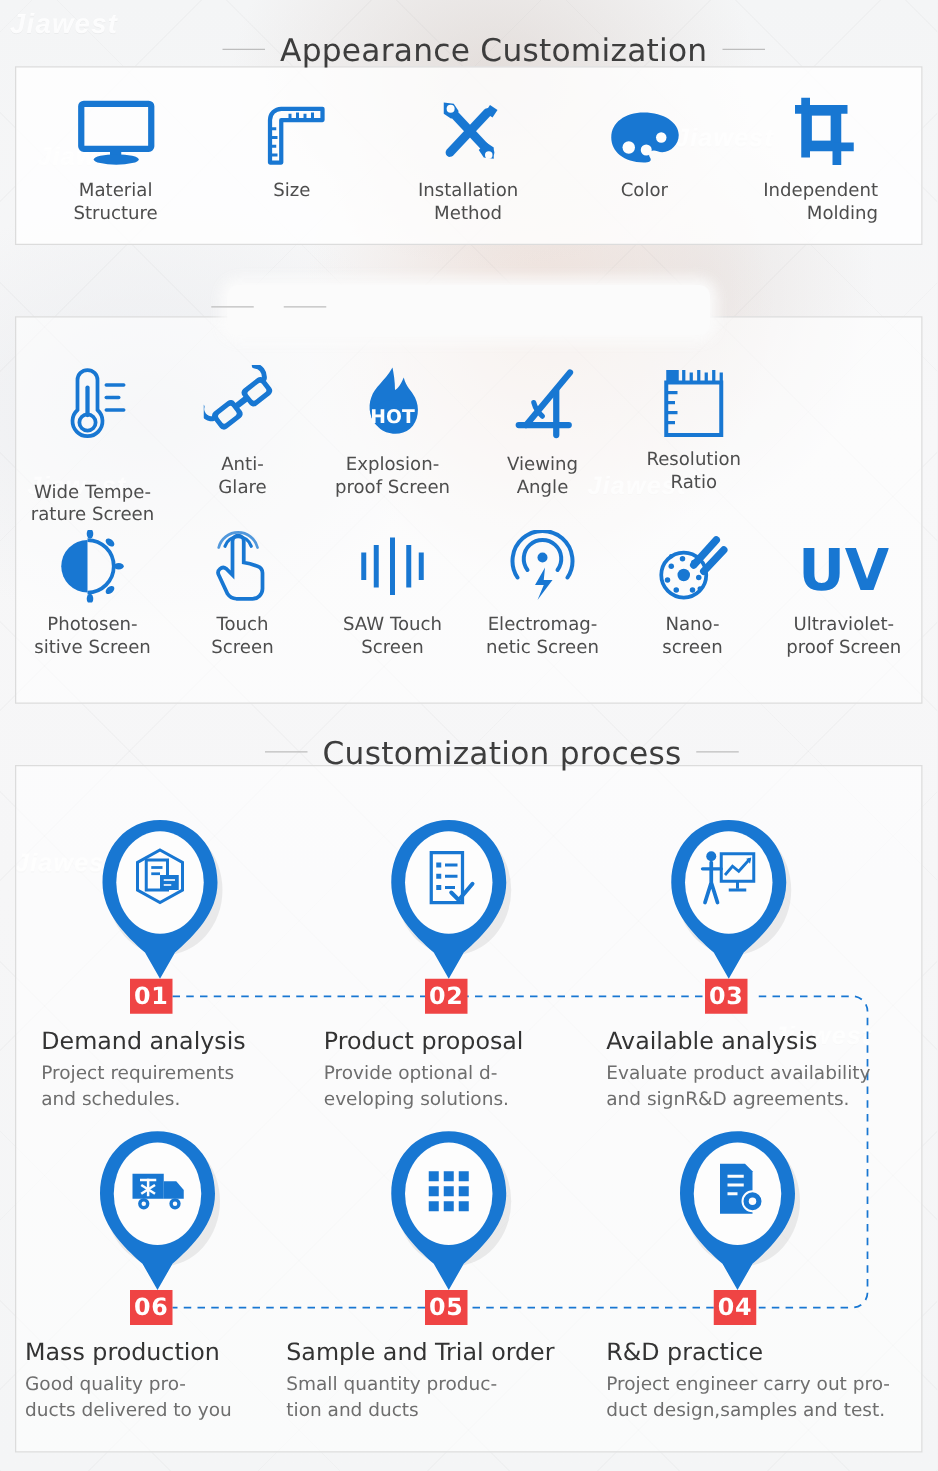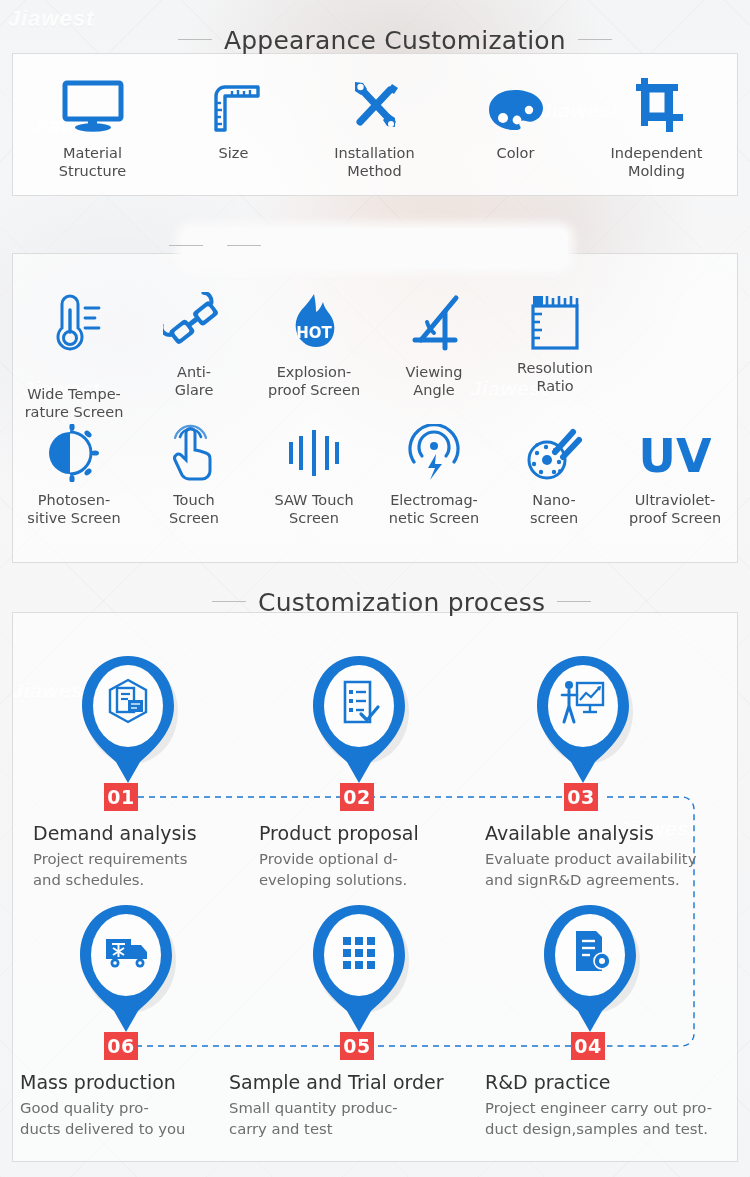--- a/index.html
+++ b/index.html
@@ -203,21 +203,21 @@
     <div class="cell" style="width:141px;">
       <div class="ico" style="height:54px;">
         <svg width="54" height="54" viewBox="0 0 54 54">
           <rect x="11" y="0" width="7" height="48" fill="#1877d2"></rect>
           <rect x="6" y="6" width="42" height="7" fill="#1877d2"></rect>
           <rect x="36" y="8" width="7" height="46" fill="#1877d2"></rect>
           <rect x="13" y="36" width="40" height="7" fill="#1877d2"></rect>
           <rect x="18" y="13" width="18" height="23" fill="none" stroke="#1877d2" stroke-width="3"></rect>
         </svg>
       </div>
-      <div class="cap" style="margin-top:12px;">Independent
+      <div class="cap" style="margin-top:12px;text-align:right;">Independent
 Molding</div>
     </div>
   </div>
 
   <div class="card" style="left:12px;top:253px;width:726px;height:310px;"></div>
 
   <div class="title-chip" style="left:182px;top:228px;width:386px;height:40px;"></div>
   <div class="sec-title" style="left:157px;top:232px;">
     <span class="rule"></span><span class="rule"></span>
   </div>
@@ -530,21 +530,21 @@
           <rect x="60" y="48" width="8" height="8"></rect>
         <rect x="36" y="60" width="8" height="8"></rect>
           <rect x="48" y="60" width="8" height="8"></rect>
           <rect x="60" y="60" width="8" height="8"></rect>
       </g>
     </svg>
   </div>
   <div class="badge" style="left:340px;top:1032px;">05</div>
   <div class="step-title" style="left:229px;top:1071px;">Sample and Trial order</div>
   <div class="step-desc" style="left:229px;top:1097px;">Small quantity produc-
-carry and test</div>
+tion and ducts</div>
 
   <div class="pin" style="left:538px;top:901px;width:104px;height:136px;">
     <svg width="104" height="136" viewBox="0 0 104 136">
       <ellipse cx="56" cy="60" rx="46" ry="52" fill="#000" opacity=".07"></ellipse>
       <path d="M52 4 C25 4 6 26 6 54 C6 78 24 96 40 110 L52 131 L64 110 C80 96 98 78 98 54 C98 26 79 4 52 4 Z" fill="#1877d2"></path>
       <ellipse cx="52" cy="54" rx="35" ry="41" fill="#fdfdfd"></ellipse>
       <g>
         <path d="M38 30 L58 30 L64 36 L64 70 L38 70 Z" fill="#1877d2"></path>
         <g stroke="#fdfdfd" stroke-width="2.4">
           <line x1="44" y1="40" x2="57" y2="40"></line>

